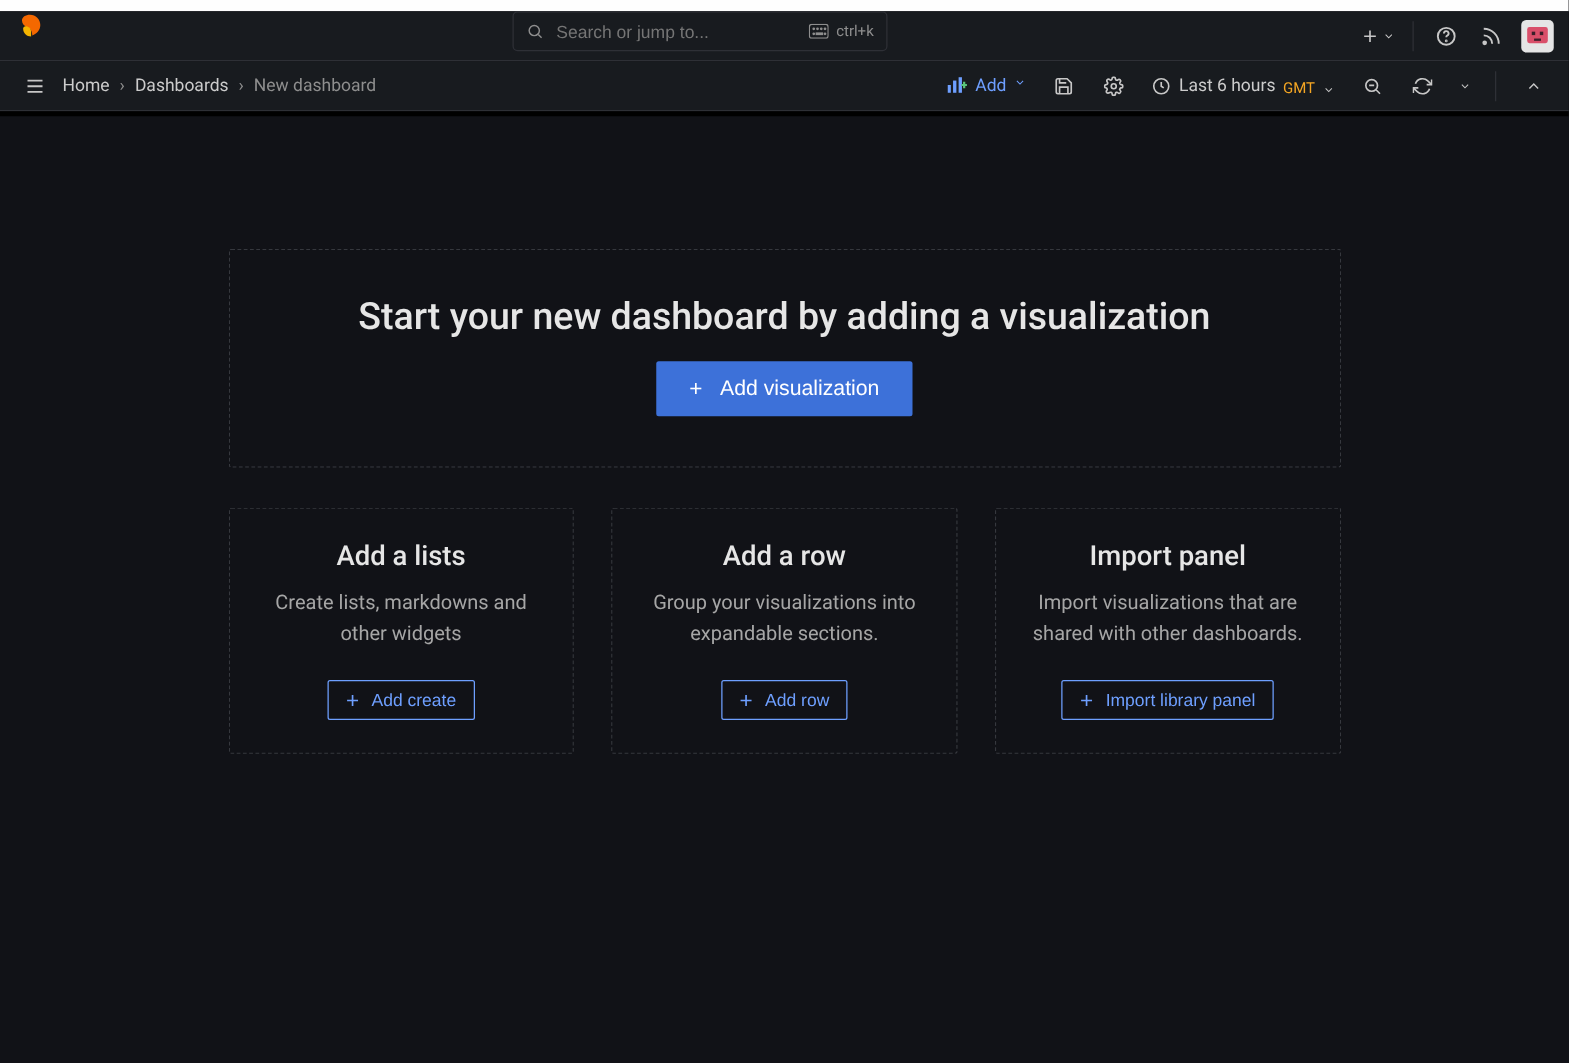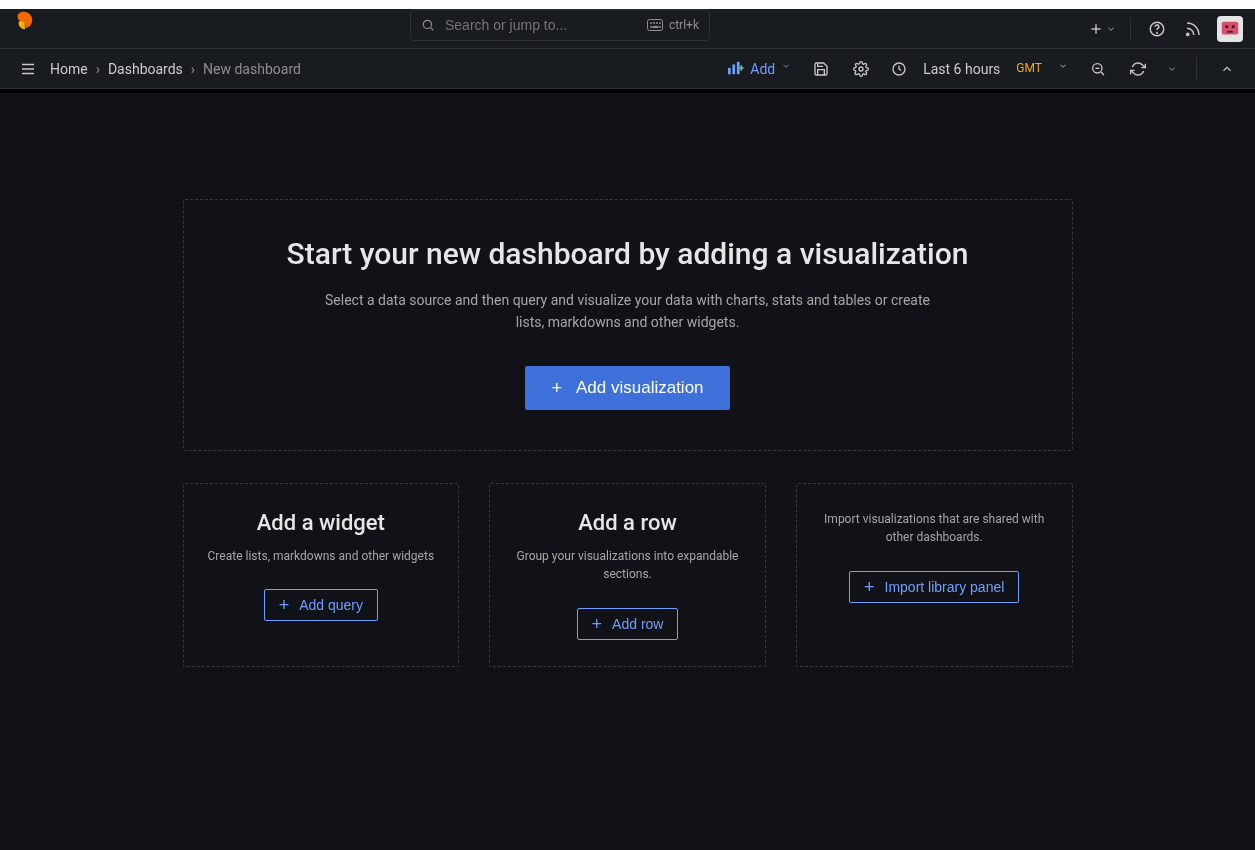--- a/index.html
+++ b/index.html
@@ -76,21 +76,21 @@
   .breadcrumbs a { color: var(--text); text-decoration:none; }
   .breadcrumbs .sep { color: var(--text-dim); }
   .breadcrumbs .current { color: var(--text-dim); }
   .sub-spacer { flex:1; }
   .sub-right { display:flex; align-items:center; gap:8px; }
   .add-btn {
     display:flex; align-items:flex-start; gap:6px; color: var(--blue-text);
     padding:4px 6px; border-radius:2px; cursor:pointer;
   }
   .timerange {
-    display:flex; align-items:flex-start; gap:16px; padding:4px 6px; border-radius:2px; cursor:pointer;
+    display:flex; align-items:flex-end; gap:6px; padding:4px 6px; border-radius:2px; cursor:pointer;
     color: var(--text);
   }
   .gmt { color: var(--orange); font-size:12px; }
   .content-rail {
     height:4px; background:#000;
   }
   .content {
     padding: 24px;
     display:flex; flex-direction:column; align-items:center;justify-content:flex-end;
   }
@@ -139,21 +139,21 @@
     text-align:center;
   }
   .card h2 {
     margin:0 0 12px;
     font-size:22px;
     font-weight:500;
     color:#e6e6e6;
   }
   .card p.cdesc {
     margin:0 0 24px;
-    font-size:12px;
+    font-size:16px;
     line-height:1.55;
     color: var(--text-muted);
   }
   .outline-btn {
     display:inline-flex; align-items:center; gap:10px;
     border:1px solid var(--blue-text);
     color: var(--blue-text);
     background: transparent;
     border-radius:2px;
     padding:6px 14px;
@@ -331,47 +331,47 @@
     </div>
   </div>
 </div>
 
 <div class="content-rail"></div>
 
 <div class="content">
   <div class="panel-wrap">
     <div class="big-card">
       <h1>Start your new dashboard by adding a visualization</h1>
-      <p class="desc">Select a data source and then query and visualize your data with charts, stats and tables or create lists, markdowns and other widgets.</p>
       <button class="primary-btn">
         <span class="plus">+</span>
         <span>Add visualization</span>
       </button>
     </div>
 
     <div class="cards-row">
       <div class="card">
-        <h2>Add a widget</h2>
+        <h2>Add a lists</h2>
         <p class="cdesc">Create lists, markdowns and other widgets</p>
         <button class="outline-btn">
           <span class="plus">+</span>
-          <span>Add query</span>
+          <span>Add create</span>
         </button>
       </div>
 
       <div class="card">
         <h2>Add a row</h2>
         <p class="cdesc">Group your visualizations into expandable sections.</p>
         <button class="outline-btn">
           <span class="plus">+</span>
           <span>Add row</span>
         </button>
       </div>
 
       <div class="card">
+        <h2>Import panel</h2>
         <p class="cdesc">Import visualizations that are shared with other dashboards.</p>
         <button class="outline-btn">
           <span class="plus">+</span>
           <span>Import library panel</span>
         </button>
       </div>
     </div>
   </div>
 </div>
 

